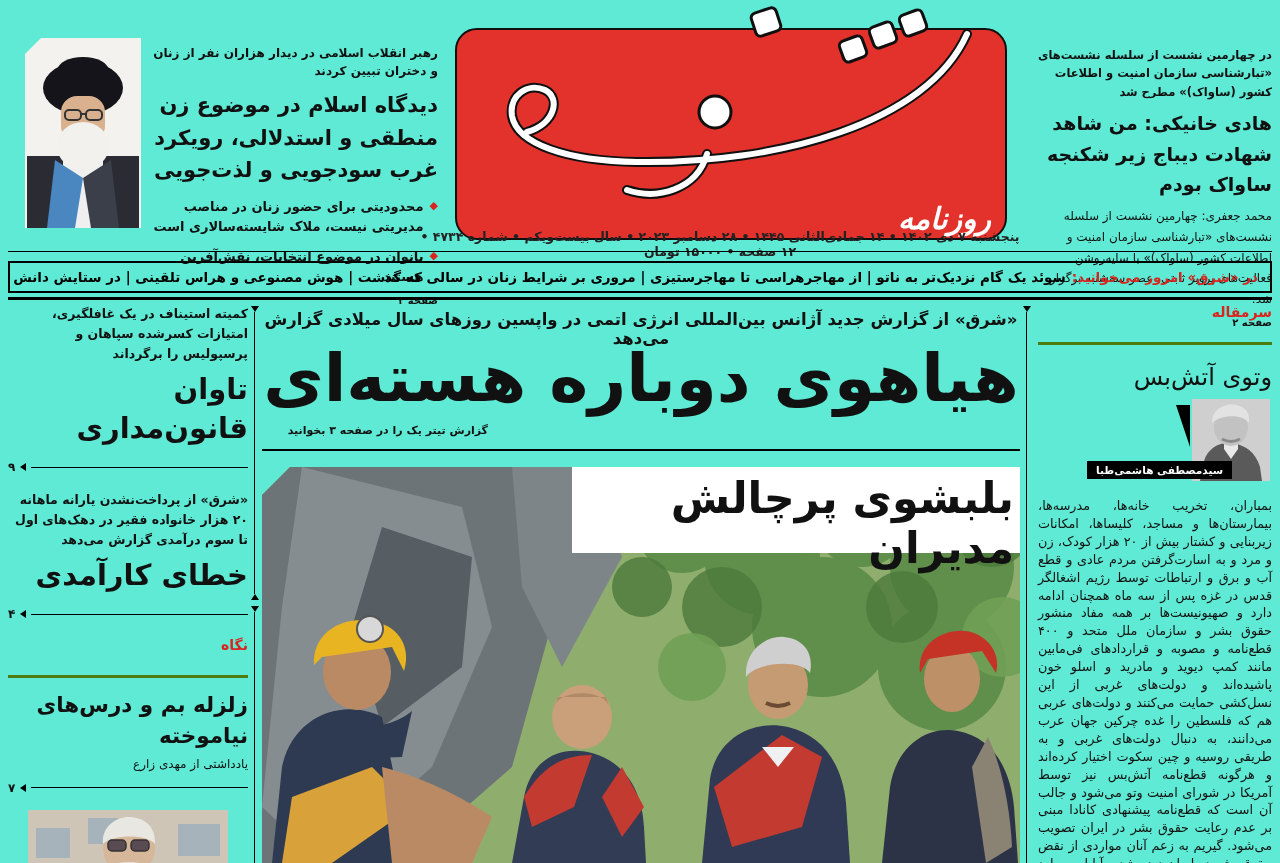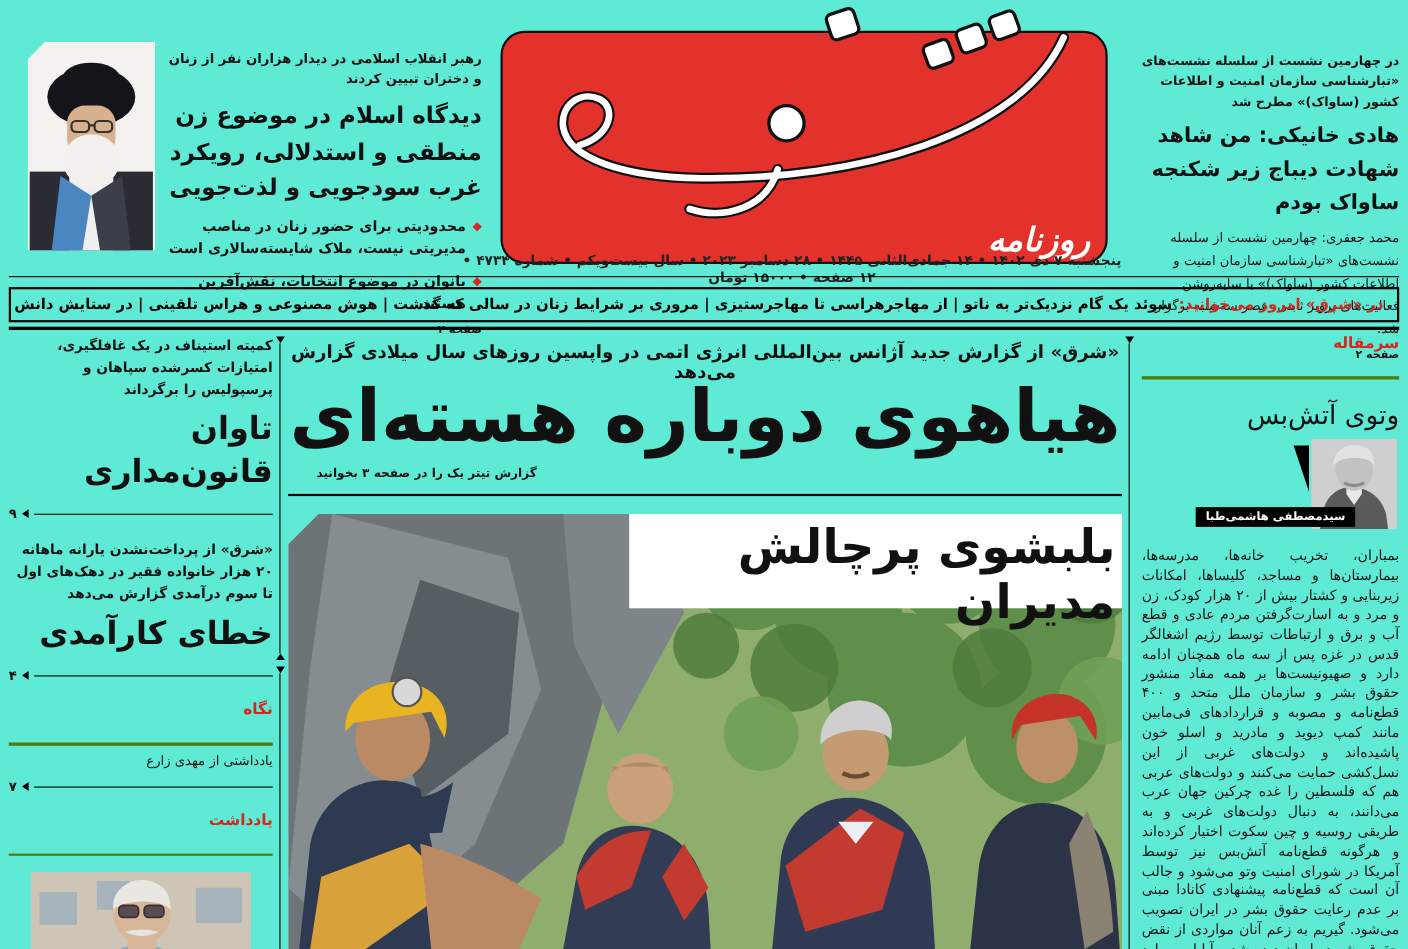--- a/index.html
+++ b/index.html
@@ -187,28 +187,28 @@
       <div class="lc-kicker">«شرق» از پرداخت‌نشدن یارانه ماهانه ۲۰ هزار خانواده فقیر در دهک‌های اول تا سوم درآمدی گزارش می‌دهد</div>
       <div class="lc-headline">خطای کارآمدی</div>
       <div class="pgrule">
         <span class="pgnum">۴</span>
         <span class="pgarrow"></span>
         <span class="pgline"></span>
       </div>
     </div>
     <div class="sec-label">نگاه</div>
     <div>
+      <div class="lc-headline-sm">زلزله بم و درس‌های نیاموخته</div>
       <div class="lc-byline">یادداشتی از مهدی زارع</div>
       <div class="pgrule" style="margin-top:10px;">
         <span class="pgnum">۷</span>
         <span class="pgarrow"></span>
         <span class="pgline"></span>
       </div>
     </div>
-    <div class="sec-label thick">یادداشت</div>
     <div>
       <div class="lc-photo">
         <svg viewBox="0 0 200 152" width="200" height="152">
           <rect width="200" height="152" fill="#d8cfc2"></rect>
           <rect x="0" y="0" width="200" height="152" fill="#cfc5b6"></rect>
           <g fill="#9fb0bd" opacity="0.85">
             <rect x="8" y="18" width="34" height="30"></rect>
               <rect x="150" y="14" width="42" height="32"></rect>
             <rect x="8" y="78" width="34" height="30"></rect>
               <rect x="152" y="74" width="40" height="32"></rect>

